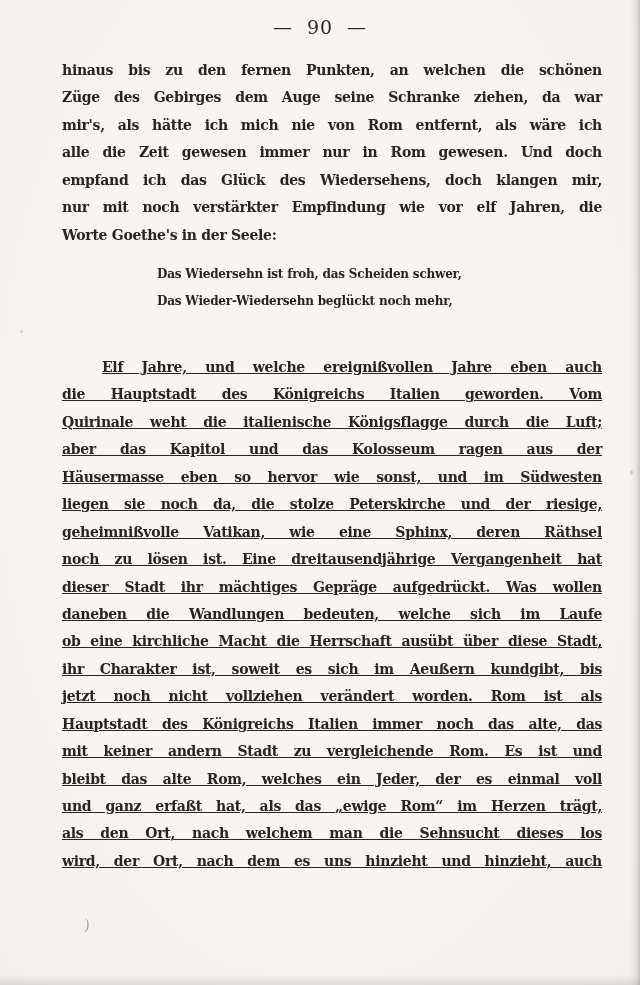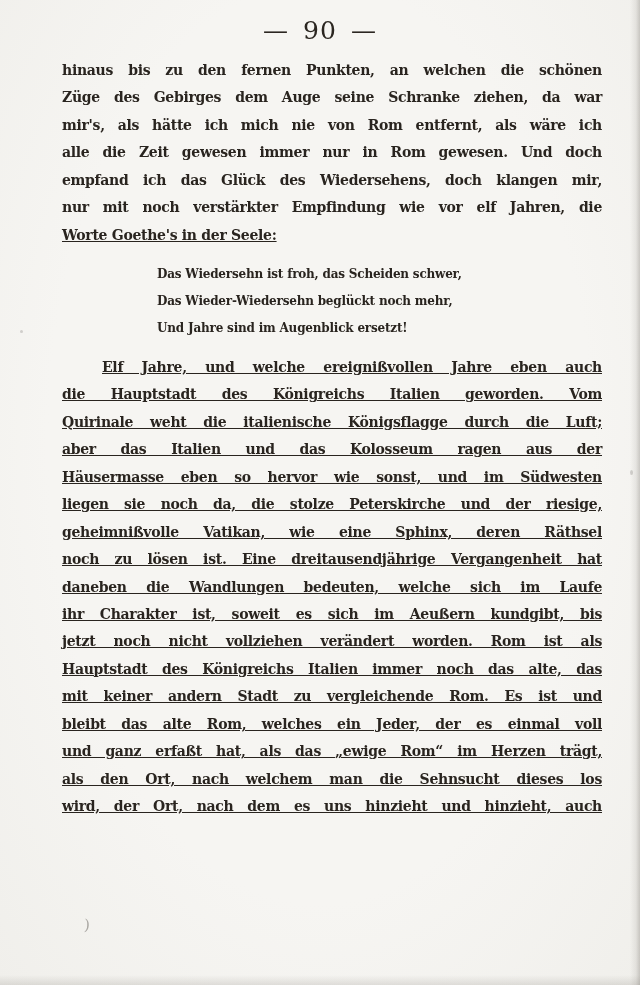--- a/index.html
+++ b/index.html
@@ -21,21 +21,21 @@
     font-family: "DejaVu Serif", "Liberation Serif", serif;
     font-weight: bold;
   }
 
   .page-header {
     position: absolute;
     top: 16px;
     left: 0;
     width: 100%;
     text-align: center;
-    font-size: 25px;
+    font-size: 19px;
     letter-spacing: 1px;
     font-weight: normal;
     color: #2b2621;
   }
   .page-header .dash { padding: 0 14px; }
 
   .textblock {
     position: absolute;
     left: 62px;
     width: 540px;
@@ -49,21 +49,20 @@
     font-size: 14px;
     letter-spacing: -0.3px;
     white-space: nowrap;
     text-align: justify;
     text-align-last: justify;
     overflow: visible;
   }
   .line.flush-left {
     text-align: right;
     text-align-last: left;
-    text-decoration: underline;
   }
   .line.indent {
     padding-left: 40px;
   }
 
   .verse {
     position: absolute;
     left: 157px;
     top: 261px;
     width: 420px;
@@ -108,33 +107,34 @@
     <div class="line">mir's, als hätte ich mich nie von Rom entfernt, als wäre ich</div>
     <div class="line">alle die Zeit gewesen immer nur in Rom gewesen. Und doch</div>
     <div class="line">empfand ich das Glück des Wiedersehens, doch klangen mir,</div>
     <div class="line">nur mit noch verstärkter Empfindung wie vor elf Jahren, die</div>
     <div class="line flush-left">Worte Goethe's in der Seele:</div>
   </div>
 
   <div class="verse">
     <div class="line">Das Wiedersehn ist froh, das Scheiden schwer,</div>
     <div class="line">Das Wieder-Wiedersehn beglückt noch mehr,</div>
-    <div class="line">Und Jahre sind im Augenblick ersetzt!</div>
   </div>
 
   <div class="textblock para2">
     <div class="line indent">Elf Jahre, und welche ereignißvollen Jahre eben auch</div>
     <div class="line">die Hauptstadt des Königreichs Italien geworden. Vom</div>
     <div class="line">Quirinale weht die italienische Königsflagge durch die Luft;</div>
-    <div class="line">aber das Italien und das Kolosseum ragen aus der</div>
+    <div class="line">aber das Kapitol und das Kolosseum ragen aus der</div>
     <div class="line">Häusermasse eben so hervor wie sonst, und im Südwesten</div>
     <div class="line">liegen sie noch da, die stolze Peterskirche und der riesige,</div>
     <div class="line">geheimnißvolle Vatikan, wie eine Sphinx, deren Räthsel</div>
     <div class="line">noch zu lösen ist.  Eine dreitausendjährige Vergangenheit hat</div>
+    <div class="line">dieser Stadt ihr mächtiges Gepräge aufgedrückt. Was wollen</div>
     <div class="line">daneben die Wandlungen bedeuten, welche sich im Laufe</div>
+    <div class="line">ob eine kirchliche Macht die Herrschaft ausübt über diese Stadt,</div>
     <div class="line">ihr Charakter ist, soweit es sich im Aeußern kundgibt, bis</div>
     <div class="line">jetzt noch nicht vollziehen verändert worden. Rom ist als</div>
     <div class="line">Hauptstadt des Königreichs Italien immer noch das alte, das</div>
     <div class="line">mit keiner andern Stadt zu vergleichende Rom. Es ist und</div>
     <div class="line">bleibt das alte Rom, welches ein Jeder, der es einmal voll</div>
     <div class="line">und ganz erfaßt hat, als das „ewige Rom“ im Herzen trägt,</div>
     <div class="line">als den Ort, nach welchem man die Sehnsucht dieses los</div>
     <div class="line">wird, der Ort, nach dem es uns hinzieht und hinzieht, auch</div>
   </div>
 

